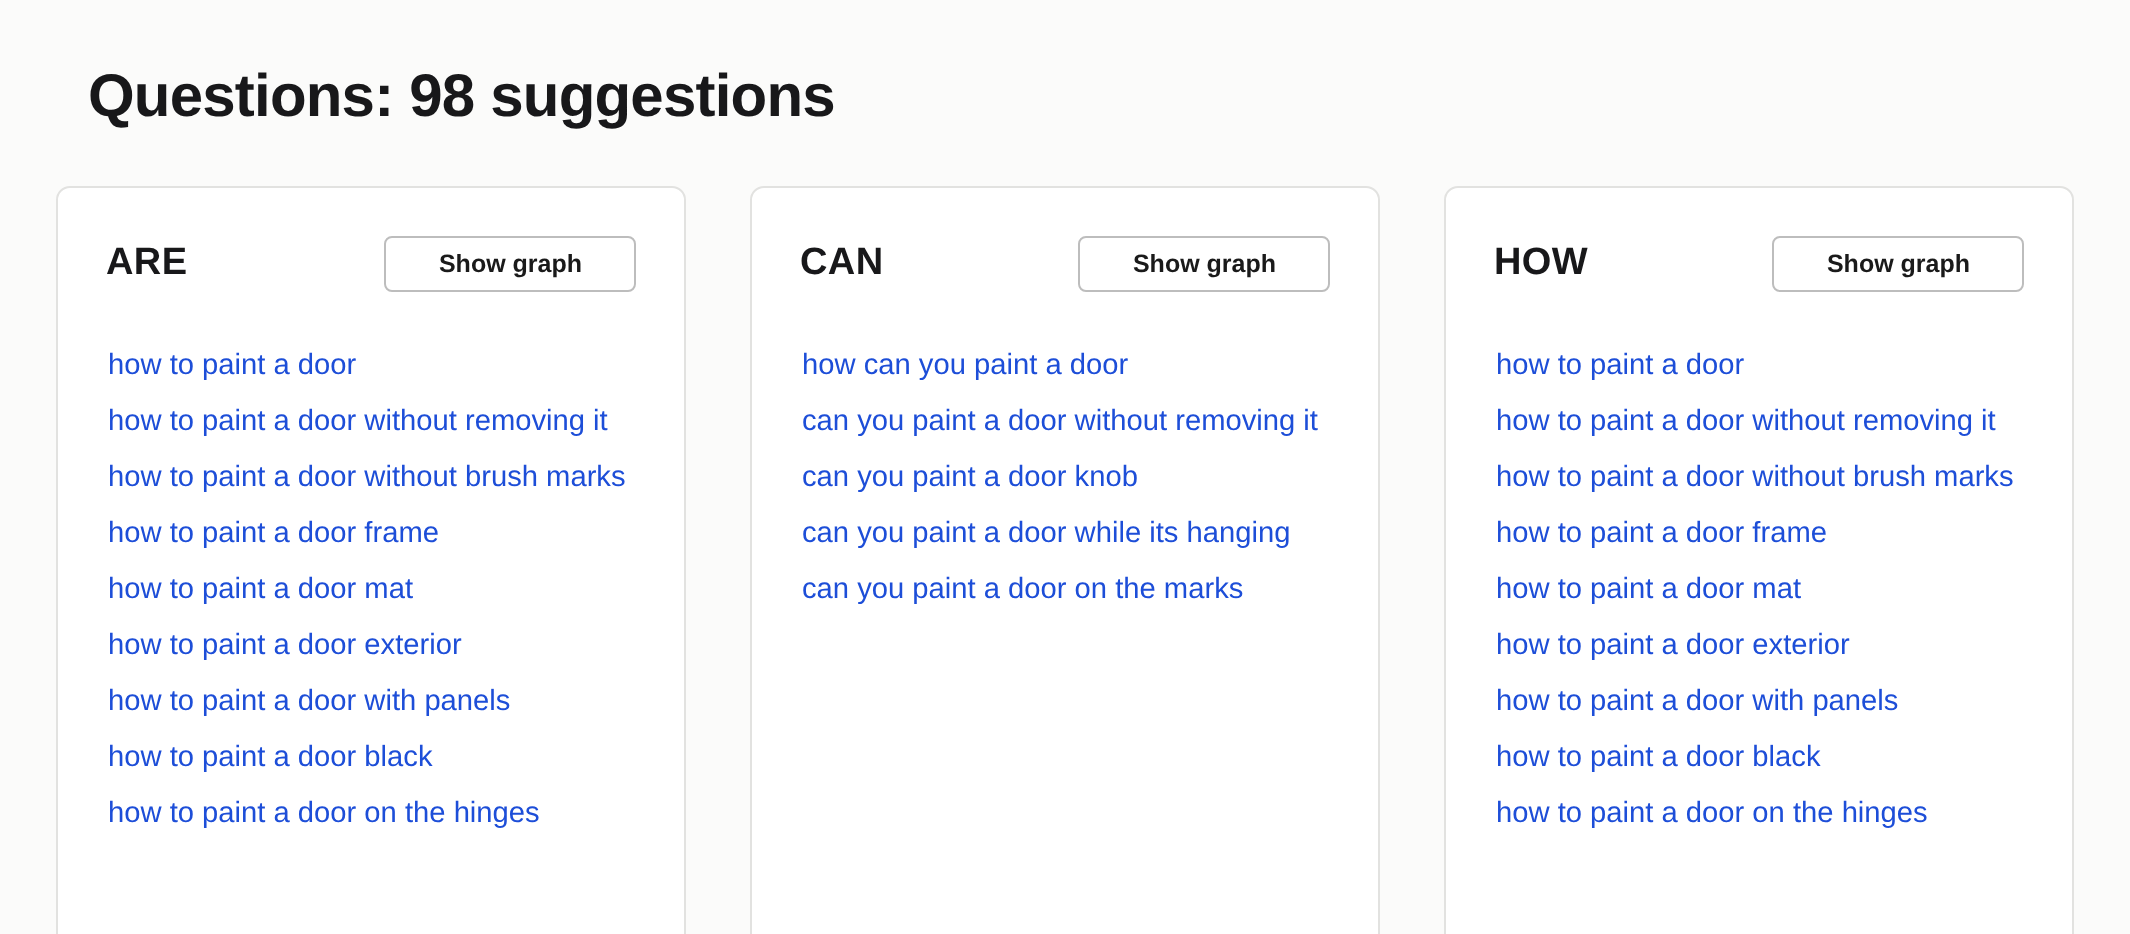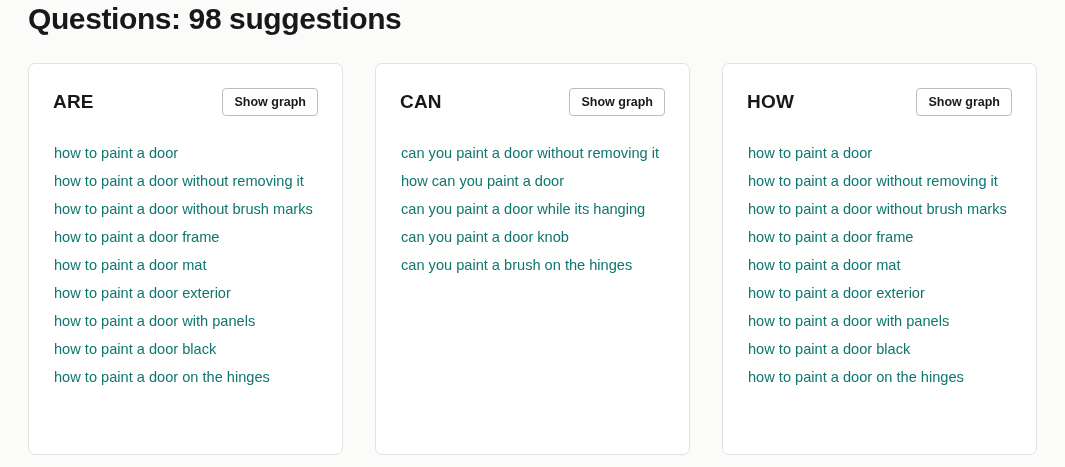--- a/index.html
+++ b/index.html
@@ -16,22 +16,22 @@
   .page {
     width: 1065px;
     height: 467px;
     padding: 0 28px;
     position: relative;
   }
   .page-title {
     font-size: 30px;
     font-weight: bold;
     letter-spacing: -0.4px;
-    margin: 0;
-    padding-top: 2px;
+    margin: 16px;
+    padding-top: 16px;
     color: #18181a;
   }
   .cards {
     display: flex;
     gap: 32px;
     margin-top: 27px;
   }
   .card {
     width: 316px;
     background: #ffffff;
@@ -53,34 +53,34 @@
     color: #18181a;
   }
   .show-graph-btn {
     font-family: "Liberation Sans", sans-serif;
     font-size: 12.5px;
     font-weight: bold;
     color: #1a1a1a;
     background: #ffffff;
     border: 1px solid #bdbdbd;
     border-radius: 4px;
-    padding: 7px 11px;
+    padding: 7px 26px;
     cursor: pointer;
     line-height: 1;
     white-space: nowrap;
   }
   .suggestions {
     list-style: none;
     margin: 21px 0 0 0;
     padding: 0;
   }
   .suggestions li {
     font-size: 14.6px;
     line-height: 28px;
-    color: #0f766e;
+    color: #1d4ed8;
     padding-left: 1px;
     word-break: normal;
   }
 </style>
 </head>
 <body>
 
 <div class="page">
   <h1 class="page-title">Questions: 98 suggestions</h1>
 
@@ -103,25 +103,25 @@
         <li>how to paint a door on the hinges</li>
       </ul>
     </div>
 
     <div class="card">
       <div class="card-head">
         <span class="card-title">CAN</span>
         <button class="show-graph-btn">Show graph</button>
       </div>
       <ul class="suggestions">
+        <li>how can you paint a door</li>
         <li>can you paint a door without removing it</li>
-        <li>how can you paint a door</li>
+        <li>can you paint a door knob</li>
         <li>can you paint a door while its hanging</li>
-        <li>can you paint a door knob</li>
-        <li>can you paint a brush on the hinges</li>
+        <li>can you paint a door on the marks</li>
       </ul>
     </div>
 
     <div class="card">
       <div class="card-head">
         <span class="card-title">HOW</span>
         <button class="show-graph-btn">Show graph</button>
       </div>
       <ul class="suggestions">
         <li>how to paint a door</li>

